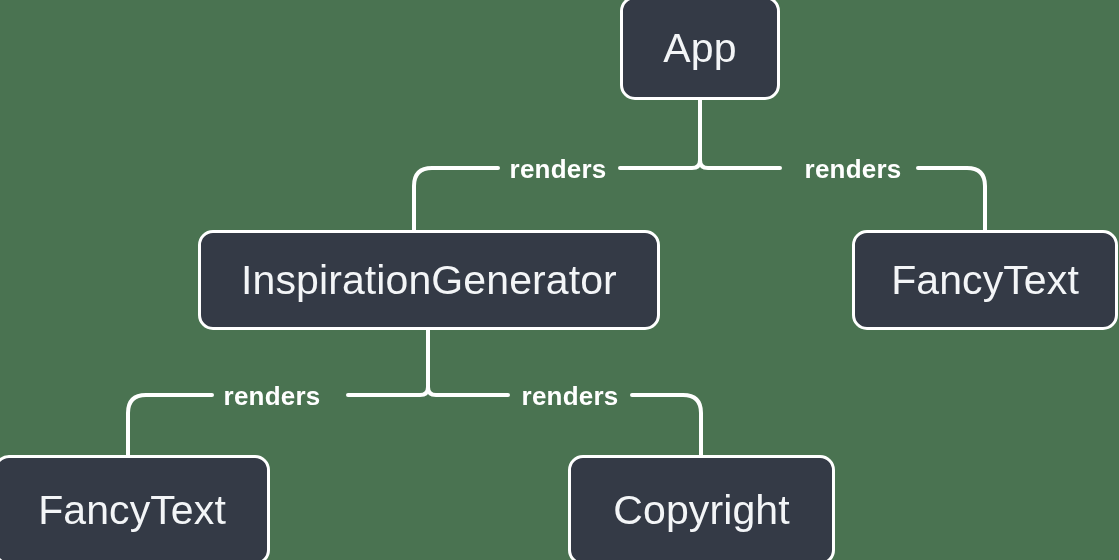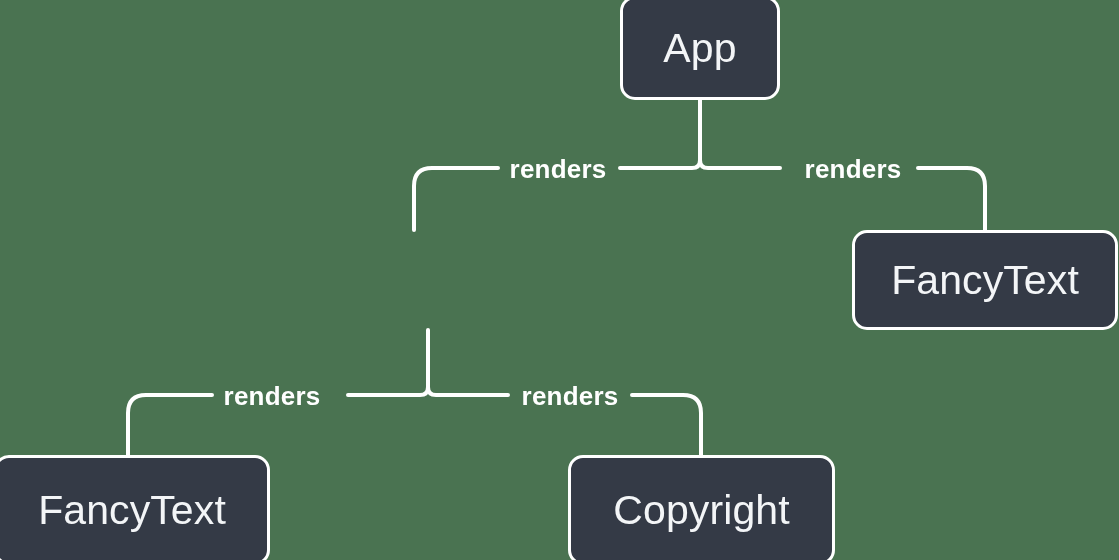--- a/index.html
+++ b/index.html
@@ -81,20 +81,21 @@
       <path d="M428,387 Q428,395 436,395 L508,395"></path>
 
       <path d="M212,395 L146,395 Q128,395 128,413 L128,455"></path>
 
       <path d="M632,395 L683,395 Q701,395 701,413 L701,455"></path>
     </g>
   </svg>
 
   <div class="node" id="node-app">App</div>
 
+  <div class="node" id="node-inspiration">InspirationGenerator</div>
 
   <div class="node" id="node-fancytext-right">FancyText</div>
 
   <div class="node" id="node-fancytext-left">FancyText</div>
 
   <div class="node" id="node-copyright">Copyright</div>
 
   <div class="edge-label" style="left:558px; top:169px;">renders</div>
 
   <div class="edge-label" style="left:853px; top:169px;">renders</div>

